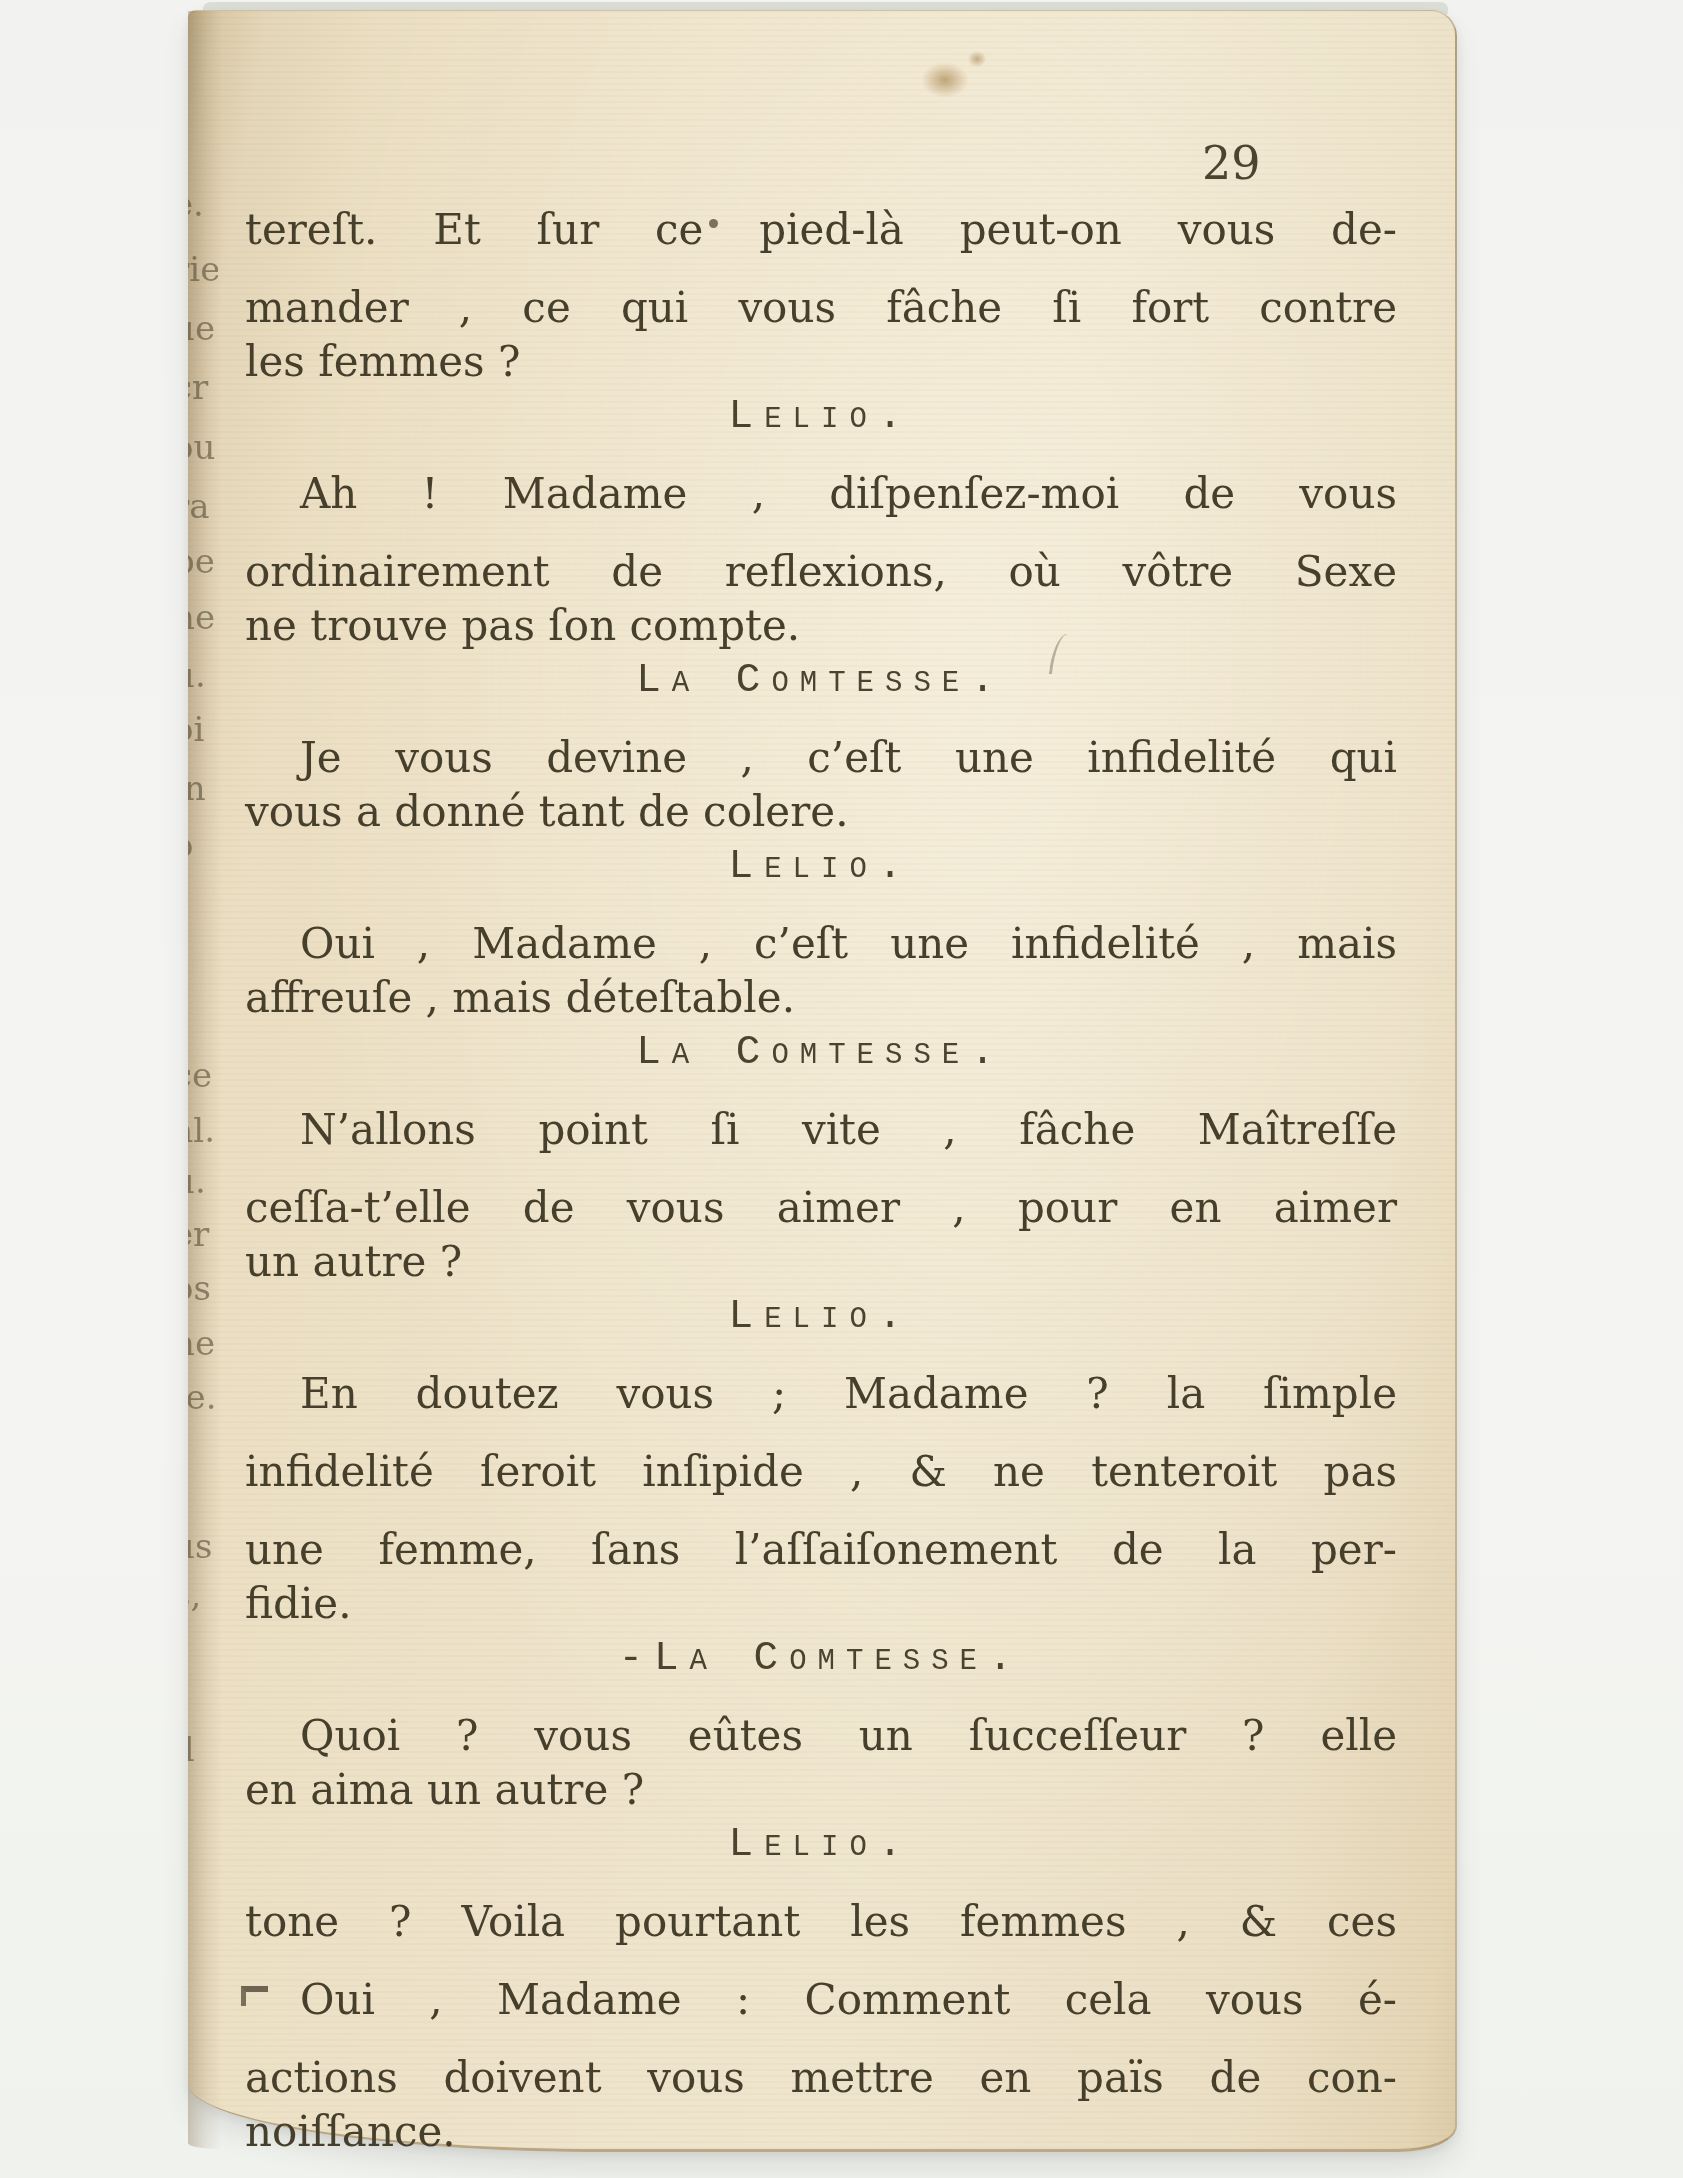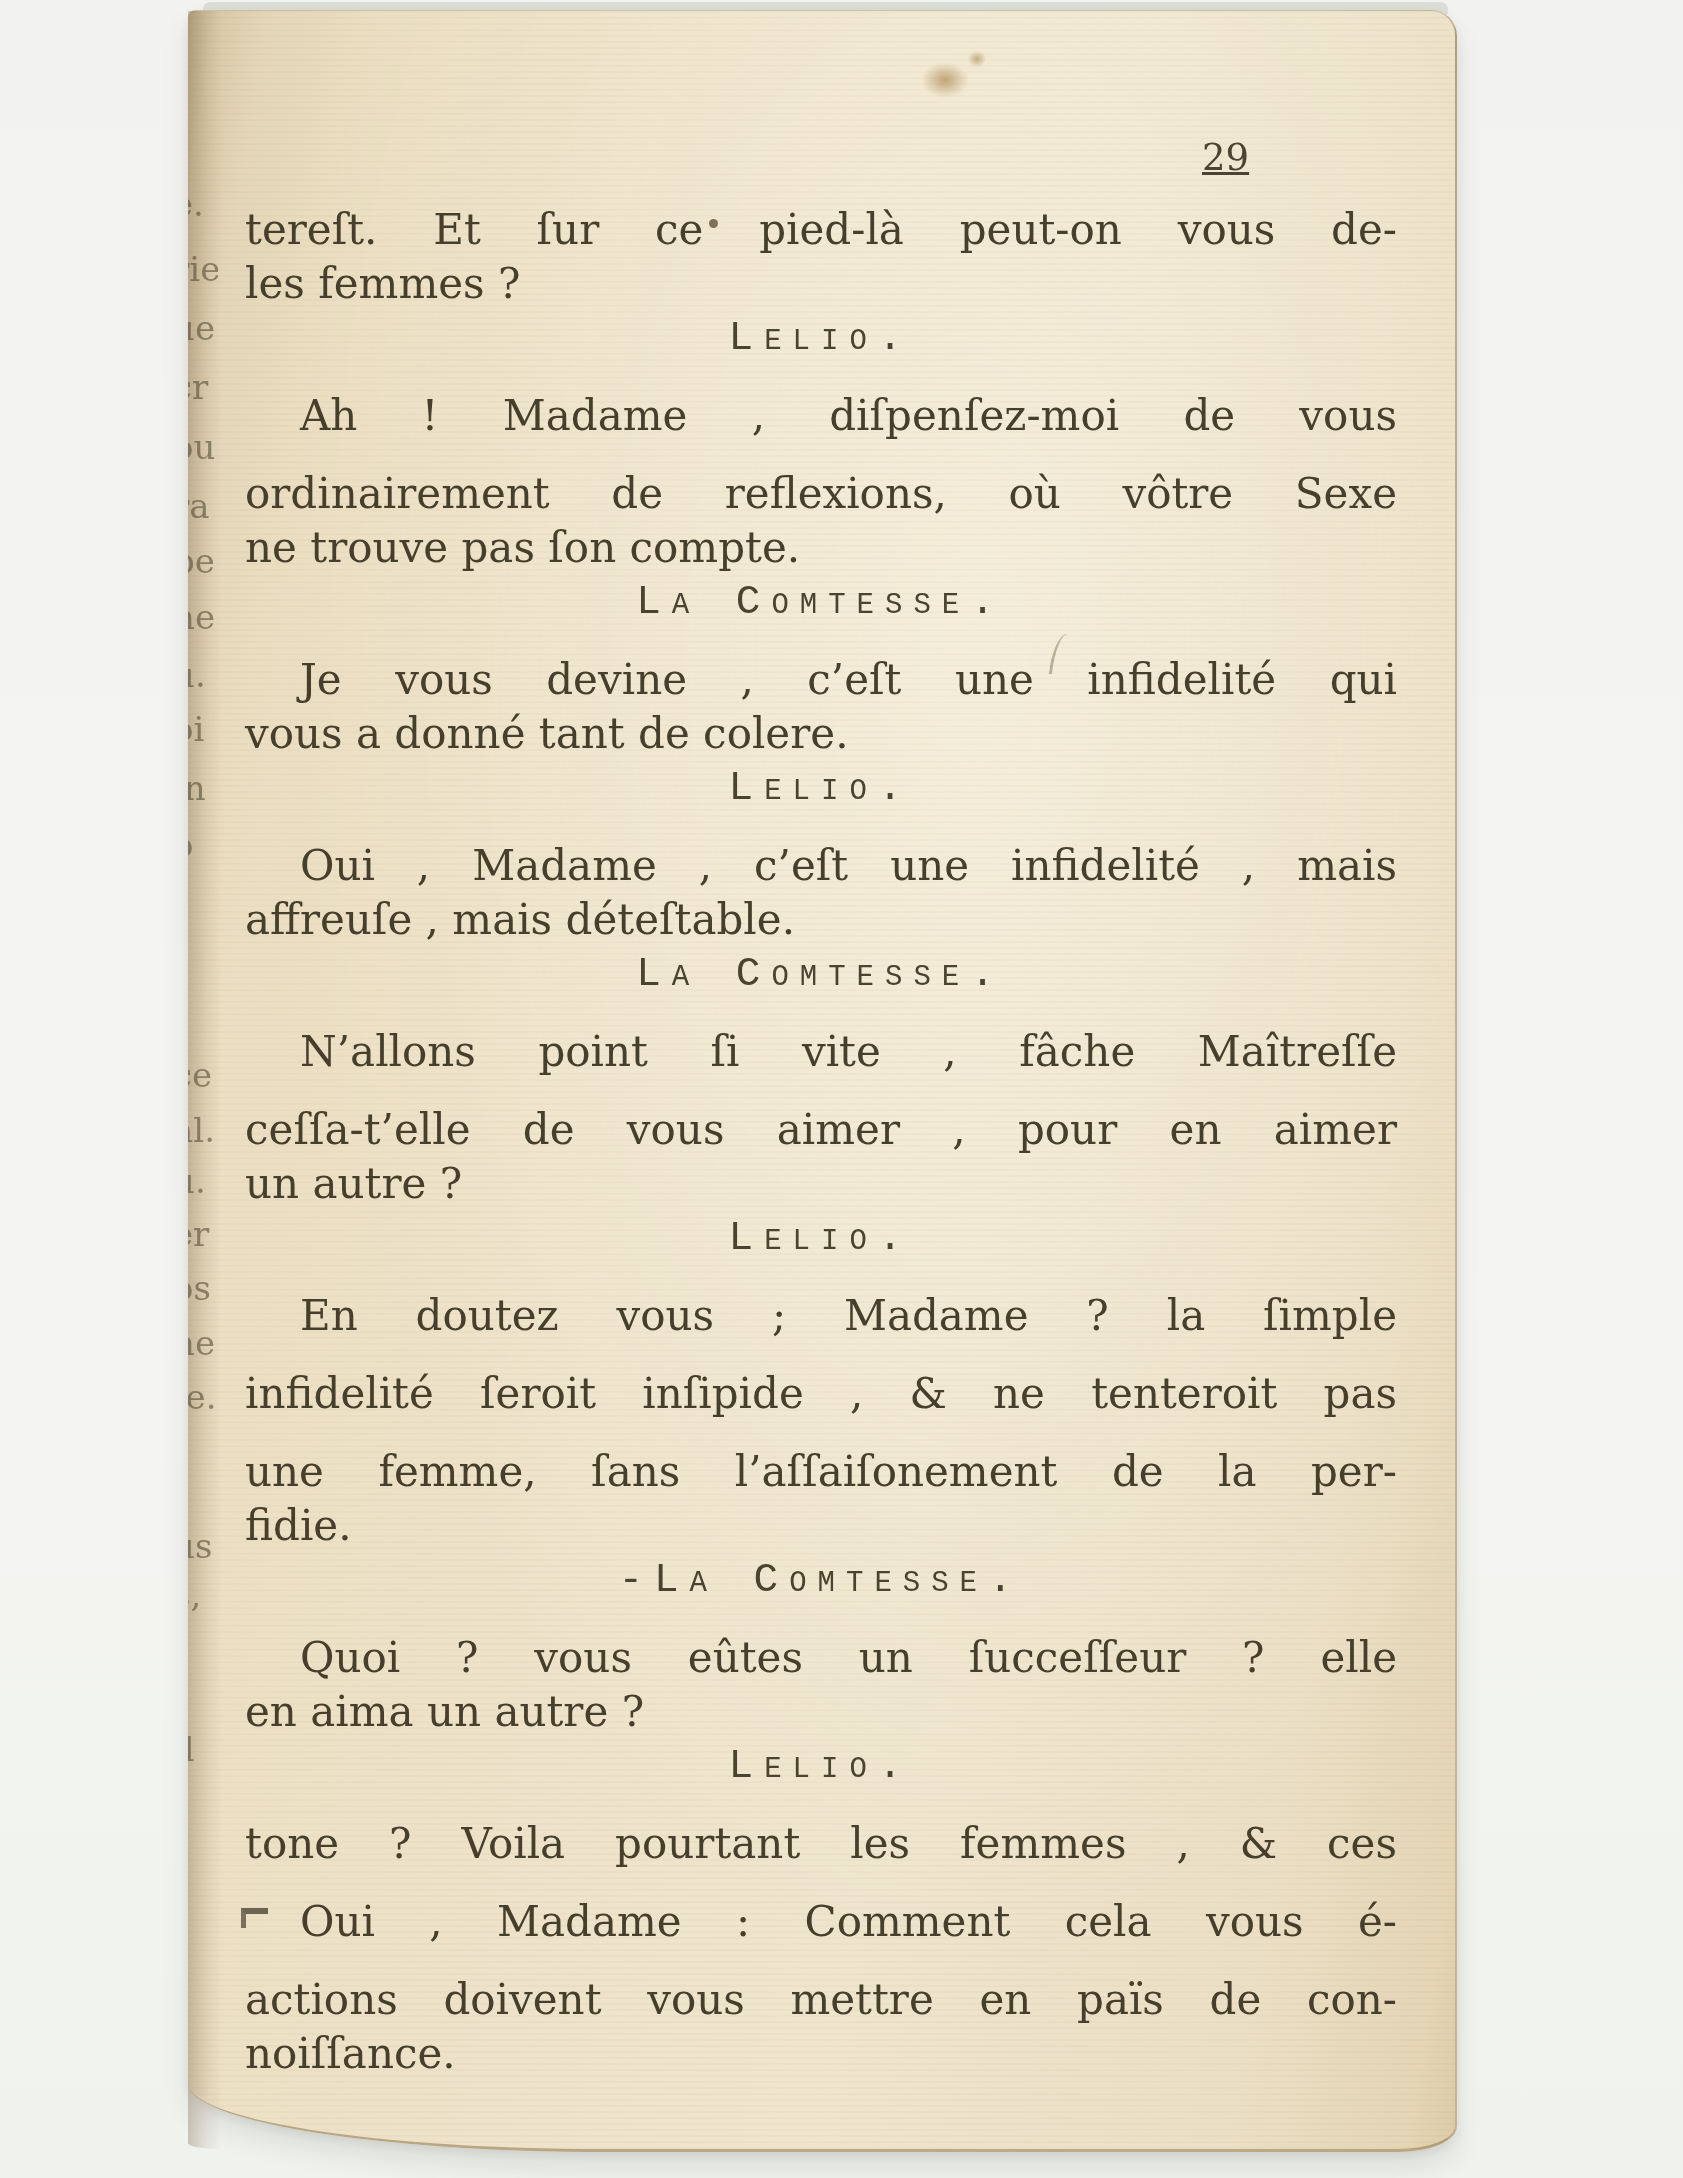--- a/index.html
+++ b/index.html
@@ -44,21 +44,21 @@
     position:absolute;left:0;top:0;width:30px;height:100%;overflow:hidden;
     color:rgba(80,70,48,.58);font-size:34px;
   }
   .frag{position:absolute;left:-15px;white-space:nowrap;}
 
   .header{position:absolute;left:57px;top:115px;width:1152px;height:69px;color:#4c4431;}
   .title{
     position:absolute;left:220px;top:0;
     font-size:57px;letter-spacing:13px;white-space:nowrap;color:#4e4632;
   }
-  .folio{position:absolute;left:957px;top:10px;font-size:37px;color:#4c4431;text-decoration:underline;}
+  .folio{position:absolute;left:957px;top:10px;font-size:46px;color:#4c4431;}
 
   .textcol{
     position:absolute;left:57px;top:168px;width:1152px;
     color:#463f2c;font-size:42px;line-height:54px;
   }
   .line{position:relative;height:54px;white-space:nowrap;}
   .just{text-align:justify;text-align-last:justify;white-space:normal;margin-top:24px;}
   .end{text-align:left;}
   .indent{padding-left:55px;}
   .speaker{
@@ -121,20 +121,21 @@
       <span class="frag" style="top: 1564px;">s,</span>
       <span class="frag" style="top: 1718px;">il</span>
     </div>
 
   <div class="header">
     <span class="folio">29</span>
   </div>
 
   <div class="textcol">
       <div class="line just">tereſt. Et ſur ce pied-là peut-on vous de-</div>
+      <div class="line just">mander , ce qui vous fâche ſi fort contre</div>
       <div class="line end">les femmes ?</div>
       <div class="line speaker">Lelio.</div>
       <div class="line just indent">Ah ! Madame , diſpenſez-moi de vous</div>
       <div class="line just">ordinairement de reflexions, où vôtre Sexe</div>
       <div class="line end">ne trouve pas ſon compte.</div>
       <div class="line speaker">La Comtesse.</div>
       <div class="line just indent">Je vous devine , c’eſt une infidelité qui</div>
       <div class="line end">vous a donné tant de colere.</div>
       <div class="line speaker">Lelio.</div>
       <div class="line just indent">Oui , Madame , c’eſt une infidelité , mais</div>

